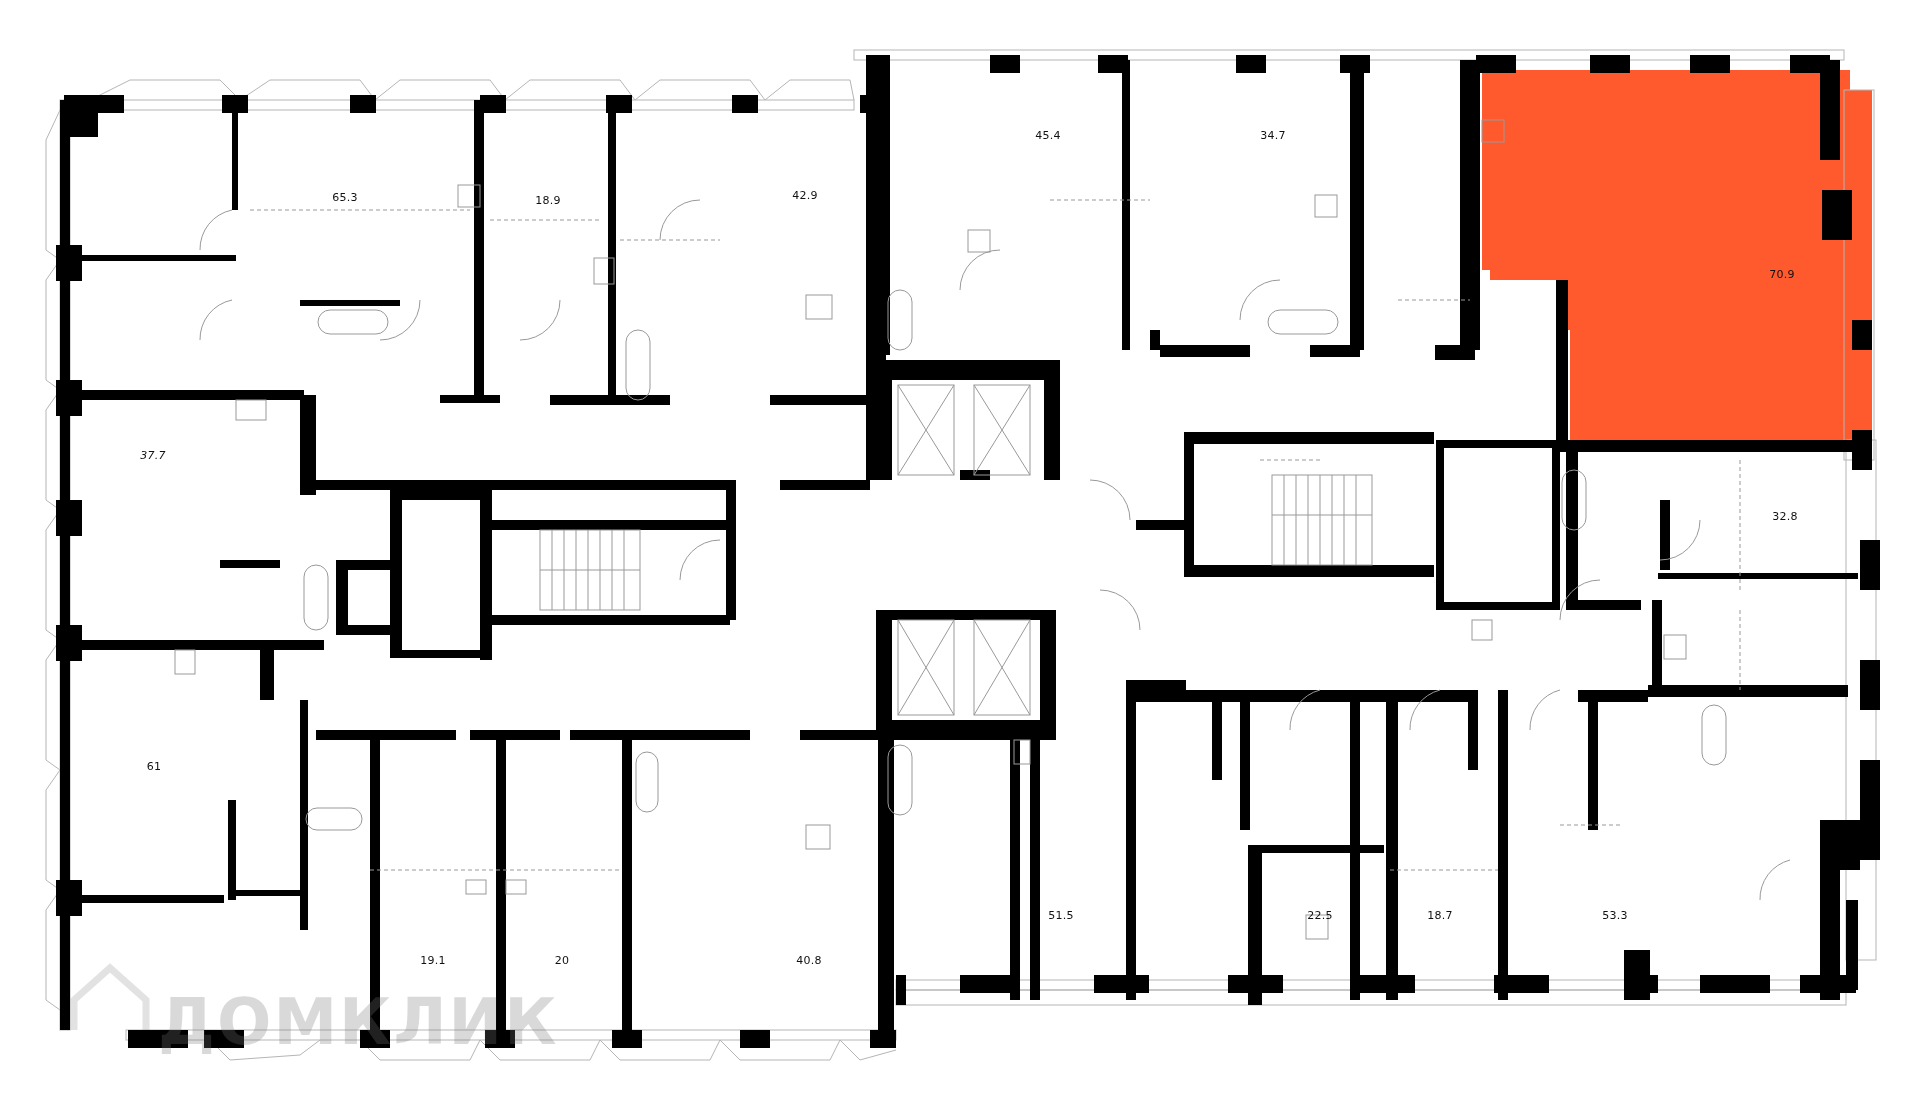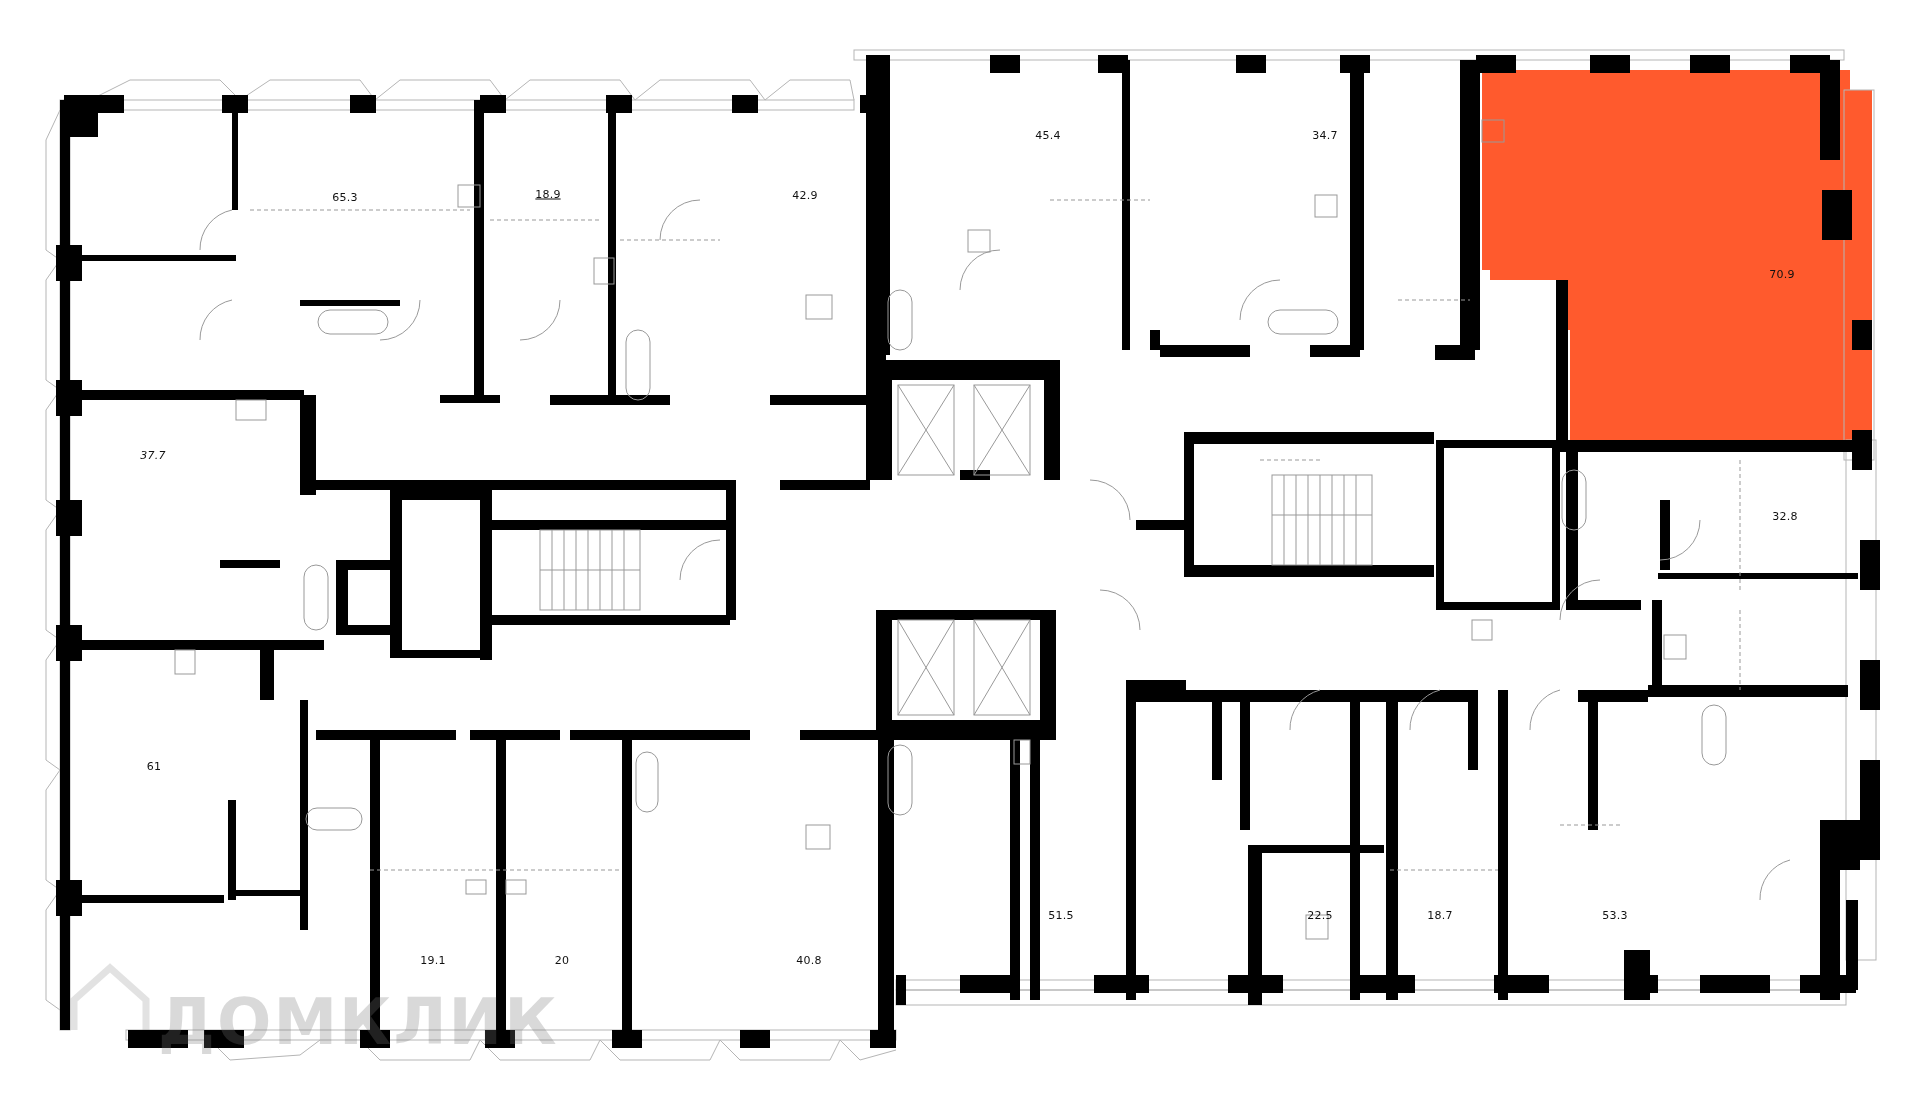--- a/index.html
+++ b/index.html
@@ -296,24 +296,24 @@
 
   <g fill="none" stroke="rgba(140,140,140,0.25)" stroke-width="7">
     <polyline points="74,1030 74,1000 110,968 146,1000 146,1030"></polyline>
   </g>
 </svg>
 
 <div class="unit-hit" style="left:1482px; top:70px; width:390px; height:382px;"></div>
 
 <div id="labels">
   <span class="area-label" style="left:345px; top:197px;">65.3</span>
-  <span class="area-label" style="left:548px; top:194px;text-decoration:underline;">18.9</span>
+  <span class="area-label" style="left:548px; top:200px;">18.9</span>
   <span class="area-label" style="left:805px; top:195px;">42.9</span>
   <span class="area-label" style="left:1048px; top:135px;">45.4</span>
-  <span class="area-label" style="left:1325px; top:135px;text-align:center;">34.7</span>
+  <span class="area-label" style="left:1273px; top:135px;text-align:center;">34.7</span>
   <span class="area-label" style="left:1782px; top:274px;">70.9</span>
   <span class="area-label" style="left:153px; top:455px;font-style:italic;">37.7</span>
   <span class="area-label" style="left:1785px; top:516px;">32.8</span>
   <span class="area-label" style="left:154px; top:766px;">61</span>
   <span class="area-label" style="left:433px; top:960px;text-align:center;">19.1</span>
   <span class="area-label" style="left:562px; top:960px;">20</span>
   <span class="area-label" style="left:809px; top:960px;">40.8</span>
   <span class="area-label" style="left:1061px; top:915px;">51.5</span>
   <span class="area-label" style="left:1320px; top:915px;">22.5</span>
   <span class="area-label" style="left:1440px; top:915px;">18.7</span>

